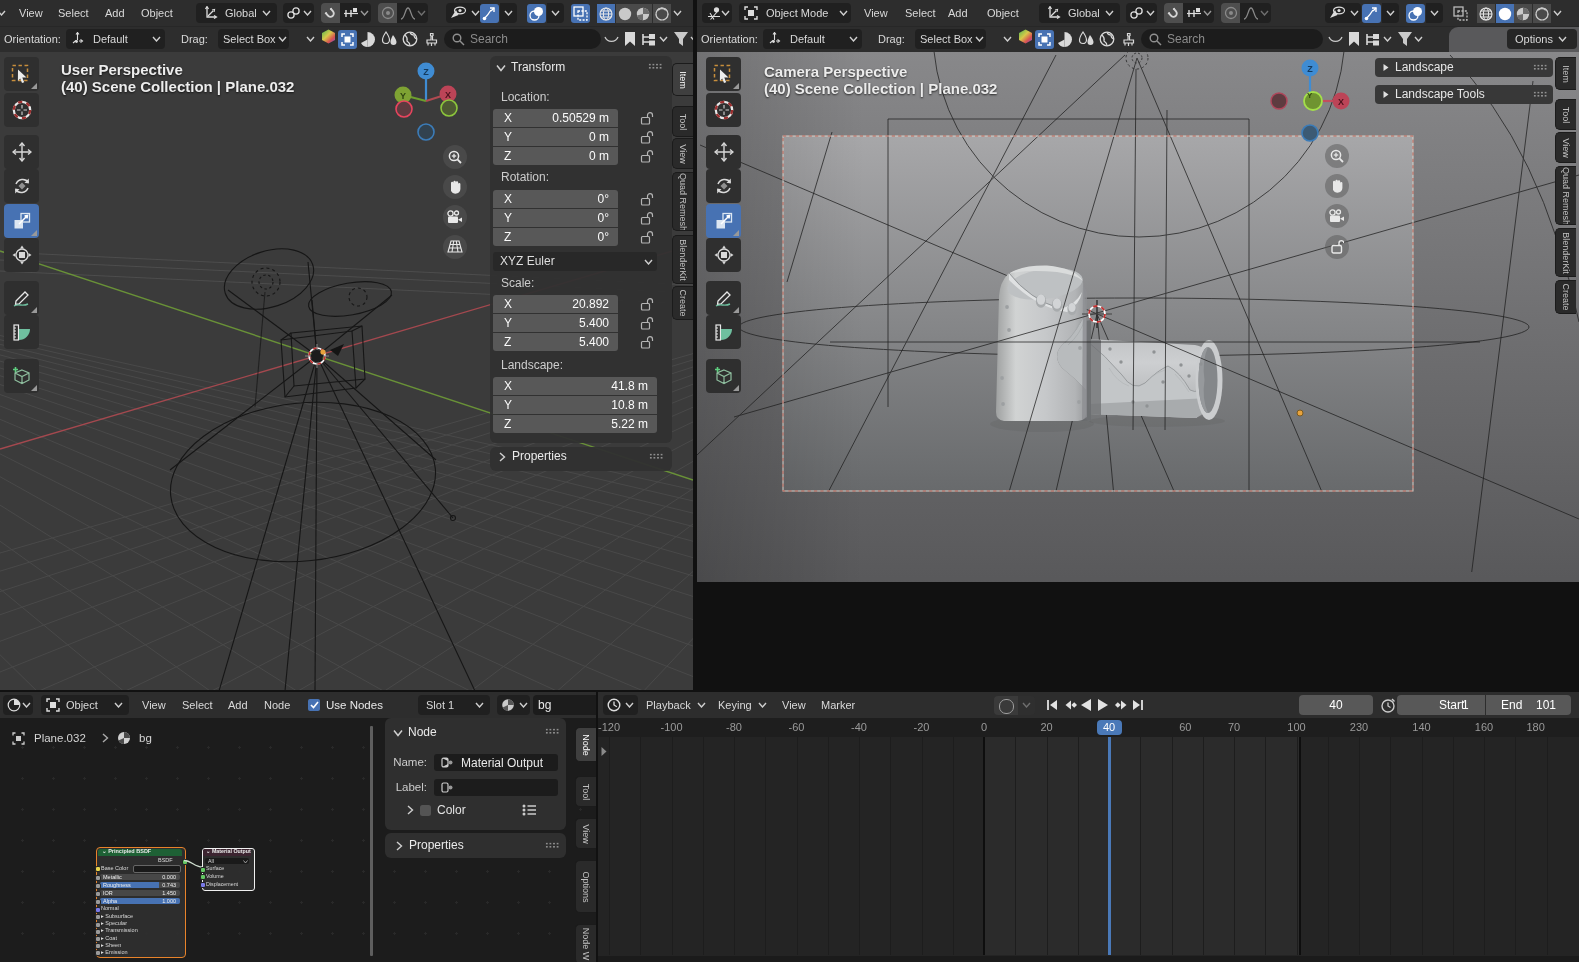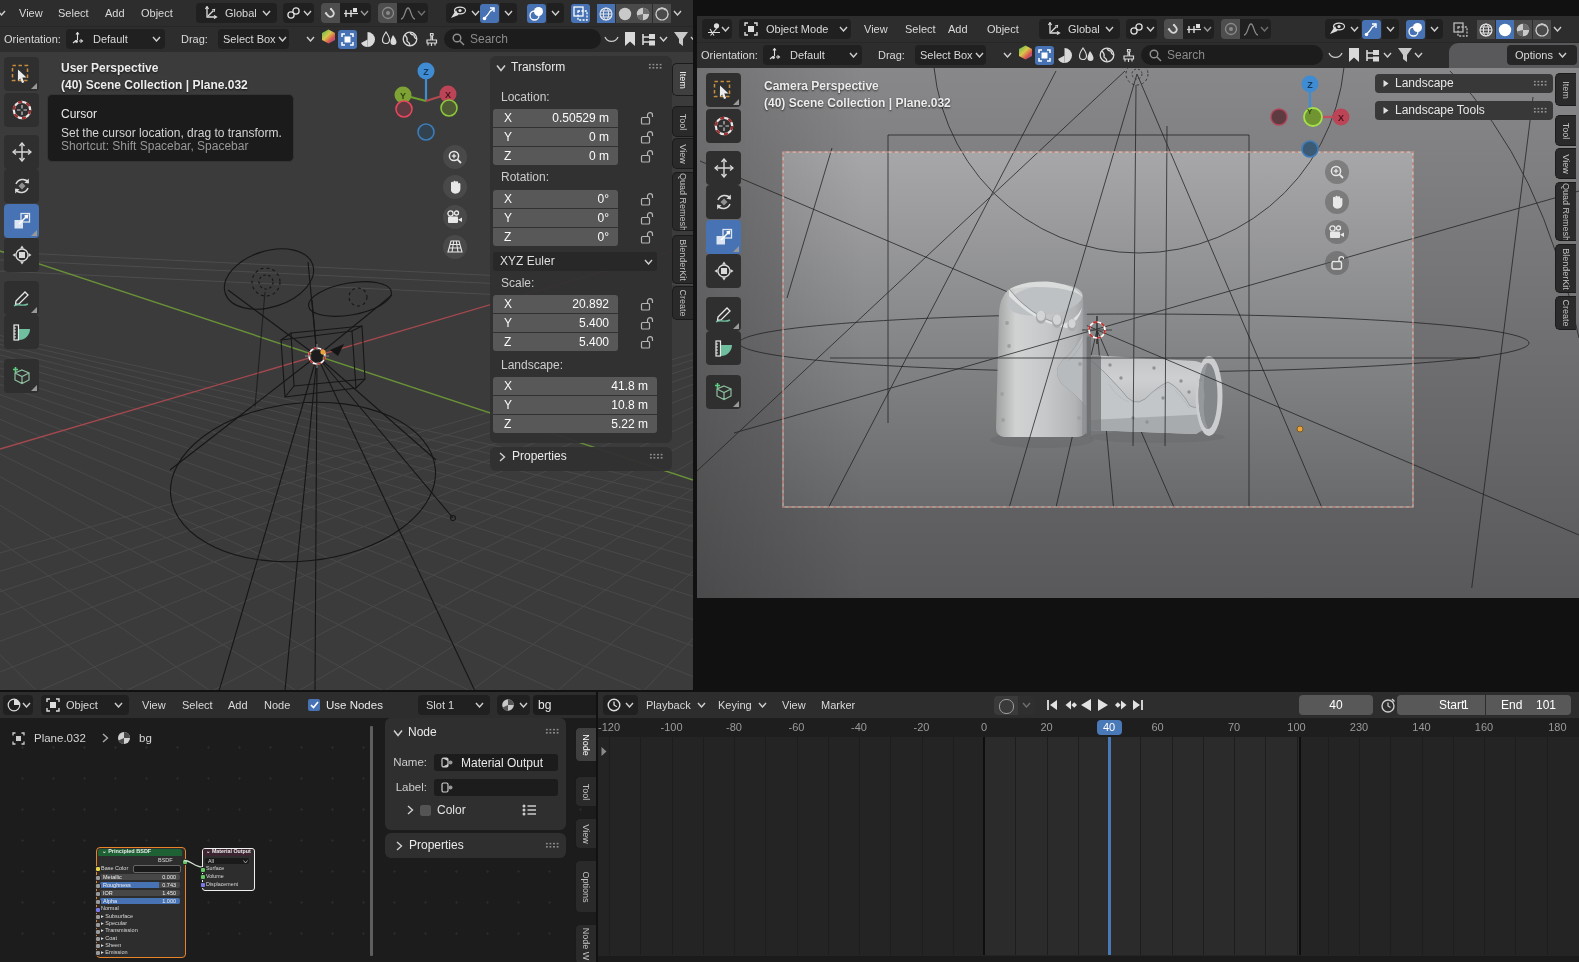--- a/index.html
+++ b/index.html
@@ -7,21 +7,21 @@
        font-family:"Liberation Sans",sans-serif;color:#dcdcdc;font-size:12px;
        -webkit-font-smoothing:antialiased;}
   .abs{position:absolute;}
   .hdr{position:absolute;background:#2d2d2d;}
   .menu{position:absolute;top:0;height:26px;line-height:26px;color:#d9d9d9;font-size:11px;}
   .chip{position:absolute;background:#202020;border-radius:4px;color:#e0e0e0;font-size:11px;}
   .ib{position:absolute;border-radius:3px;}
   .blue{background:#4772b3;}
   .tbtn{position:absolute;width:35px;height:34px;background:#2f2f2f;border-radius:4px;}
   .tbtn.on{background:#4772b3;}
-  .vtxt{position:absolute;color:#ececec;font-size:12px;font-weight:bold;text-shadow:0 1px 2px rgba(0,0,0,.7);white-space:nowrap;}
+  .vtxt{position:absolute;color:#ececec;font-size:15px;font-weight:bold;text-shadow:0 1px 2px rgba(0,0,0,.7);white-space:nowrap;}
   .tab{position:absolute;width:20px;background:#2a2a2a;border:1px solid #1b1b1b;border-right:none;
        border-radius:5px 0 0 5px;color:#c2c2c2;font-size:9px;overflow:hidden;}
   .tab span{position:absolute;top:50%;left:50%;transform:translate(-50%,-50%) rotate(90deg);white-space:nowrap;}
   .tab.on{background:#3f3f3f;color:#fff;}
   .row{position:absolute;background:#585858;color:#fbfbfb;font-size:12px;height:18px;line-height:19px;}
   .row .k{position:absolute;left:11px;}
   .row .v{position:absolute;right:9px;}
   .lbl{position:absolute;color:#cccccc;font-size:12px;white-space:nowrap;}
   .grip{position:absolute;width:14px;height:6px;opacity:.45;
         background-image:radial-gradient(circle,#ffffff 36%, transparent 40%);
@@ -394,25 +394,20 @@
       <div class="tbtn" style="left:4px;top:359px;"></div>
       <svg class="abs" style="left:10.5px;top:365px" width="22" height="22">
         <path d="M11 5 L18 8 L18 15 L11 18.5 L4 15 L4 8 Z M4 8 L11 11.5 L18 8 M11 11.5 L11 18.5" fill="none" stroke="#8fbf9f" stroke-width="1.2"></path>
         <path d="M4.5 2 L4.5 7 M2 4.5 L7 4.5" stroke="#5fd080" stroke-width="1.6"></path>
       </svg>
       <svg class="abs" style="left:31px;top:385px" width="6" height="6">
         <path d="M6 0 L6 6 L0 6 Z" fill="#999"></path>
       </svg>
       <div class="vtxt" style="left:61px;top:61px;">User Perspective</div>
       <div class="vtxt" style="left:61px;top:78px;">(40) Scene Collection | Plane.032</div>
-      <div class="abs" style="left:47px;top:94px;width:245px;height:66px;background:rgba(26,26,26,.97);border:1px solid #343434;border-radius:5px;">
-        <div class="abs" style="left:13px;top:12px;color:#e8e8e8;">Cursor</div>
-        <div class="abs" style="left:13px;top:31px;color:#d4d4d4;">Set the cursor location, drag to transform.</div>
-        <div class="abs" style="left:13px;top:44px;color:#979797;">Shortcut: Shift Spacebar, Spacebar</div>
-      </div>
       <svg class="abs" style="left:390px;top:58px" width="75" height="85">
         <line x1="36" y1="43" x2="36" y2="13" stroke="#3f8cd3" stroke-width="2.2"></line>
         <line x1="36" y1="43" x2="13" y2="37" stroke="#6d9e2e" stroke-width="2.2"></line>
         <line x1="36" y1="43" x2="58" y2="36" stroke="#b04a51" stroke-width="2.2"></line>
         <circle cx="36" cy="13" r="8.5" fill="#3f8cd3"></circle>
         <text x="36" y="16.5" font-size="9" font-weight="bold" fill="#143a5e" text-anchor="middle">Z</text>
         <circle cx="13" cy="37" r="8.5" fill="#7ea233"></circle>
         <text x="13" y="40.5" font-size="9" font-weight="bold" fill="#2e4312" text-anchor="middle">Y</text>
         <circle cx="58" cy="36" r="8.5" fill="#bc4457"></circle>
         <text x="58" y="39.5" font-size="9" font-weight="bold" fill="#4c121c" text-anchor="middle">X</text>
@@ -559,21 +554,21 @@
       <div class="tab" style="left:672px;top:172px;height:57px;">
         <span>Quad Remesh</span>
       </div>
       <div class="tab" style="left:672px;top:235px;height:47px;">
         <span>BlenderKit</span>
       </div>
       <div class="tab" style="left:672px;top:286px;height:32px;">
         <span>Create</span>
       </div>
     </div>
-    <div class="abs" style="left:697px;top:16px;width:882px;height:582px;overflow:hidden;">
+    <div class="abs" style="left:697px;top:0;width:882px;height:582px;overflow:hidden;">
       <svg class="abs" style="left:0;top:52px" width="882" height="638" viewBox="0 0 882 638">
         <defs>
           <linearGradient id="vbg" x1="0" y1="0" x2="0" y2="1">
             <stop offset="0" stop-color="#88888a"></stop>
             <stop offset="1" stop-color="#4f4f51"></stop>
           </linearGradient>
           <linearGradient id="camg" x1="0" y1="0" x2="0" y2="1">
             <stop offset="0" stop-color="#a7a7a9"></stop>
             <stop offset="1" stop-color="#686a6c"></stop>
           </linearGradient>
@@ -1318,24 +1313,24 @@
       </div>
       <div class="abs" style="left:0;top:26px;width:981px;height:19px;background:#1e1e1e;"></div>
       <div class="abs" style="left:-9.0px;top:29px;width:40px;text-align:center;color:#9a9a9a;font-size:11px;">-120</div>
       <div class="abs" style="left:53.5px;top:29px;width:40px;text-align:center;color:#9a9a9a;font-size:11px;">-100</div>
       <div class="abs" style="left:116.0px;top:29px;width:40px;text-align:center;color:#9a9a9a;font-size:11px;">-80</div>
       <div class="abs" style="left:178.5px;top:29px;width:40px;text-align:center;color:#9a9a9a;font-size:11px;">-60</div>
       <div class="abs" style="left:241.0px;top:29px;width:40px;text-align:center;color:#9a9a9a;font-size:11px;">-40</div>
       <div class="abs" style="left:303.5px;top:29px;width:40px;text-align:center;color:#9a9a9a;font-size:11px;">-20</div>
       <div class="abs" style="left:366.0px;top:29px;width:40px;text-align:center;color:#9a9a9a;font-size:11px;">0</div>
       <div class="abs" style="left:428.5px;top:29px;width:40px;text-align:center;color:#9a9a9a;font-size:11px;">20</div>
-      <div class="abs" style="left:553.5px;top:29px;width:40px;text-align:left;color:#9a9a9a;font-size:11px;">60</div>
+      <div class="abs" style="left:553.5px;top:29px;width:40px;text-align:right;color:#9a9a9a;font-size:11px;">60</div>
       <div class="abs" style="left:616.0px;top:29px;width:40px;text-align:center;color:#9a9a9a;font-size:11px;">70</div>
       <div class="abs" style="left:678.5px;top:29px;width:40px;text-align:center;color:#9a9a9a;font-size:11px;">100</div>
       <div class="abs" style="left:741.0px;top:29px;width:40px;text-align:center;color:#9a9a9a;font-size:11px;">230</div>
       <div class="abs" style="left:803.5px;top:29px;width:40px;text-align:center;color:#9a9a9a;font-size:11px;">140</div>
       <div class="abs" style="left:866.0px;top:29px;width:40px;text-align:center;color:#9a9a9a;font-size:11px;">160</div>
-      <div class="abs" style="left:928.5px;top:29px;width:40px;text-align:right;color:#9a9a9a;font-size:11px;">180</div>
+      <div class="abs" style="left:928.5px;top:29px;width:40px;text-align:left;color:#9a9a9a;font-size:11px;">180</div>
       <div class="abs" style="left:498.5px;top:28px;width:25px;height:15px;background:#4a79b8;border-radius:4px;color:#fff;font-size:11px;text-align:center;line-height:15px;">40</div>
       <svg class="abs" style="left:2px;top:54px" width="8" height="11">
         <path d="M1.5 1 L6.5 5.5 L1.5 10 Z" fill="#8a8a8a"></path>
       </svg>
     </div>
   </div>
 </body></html>

